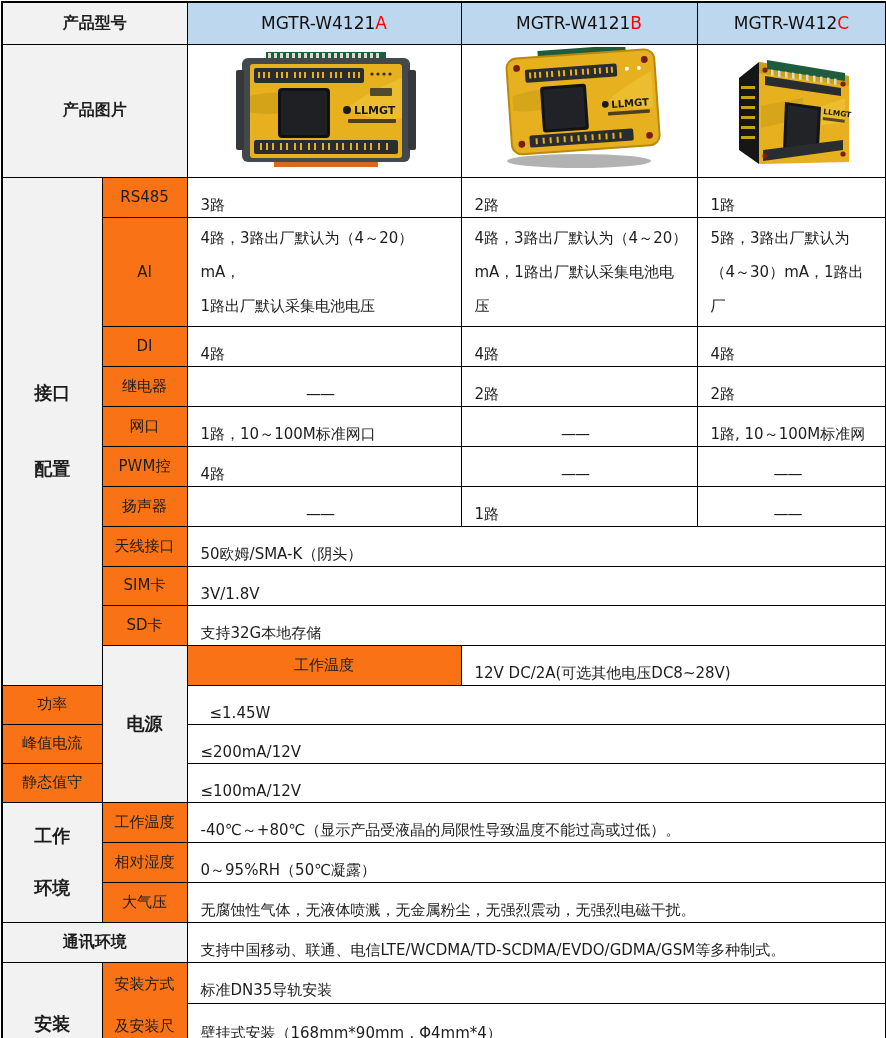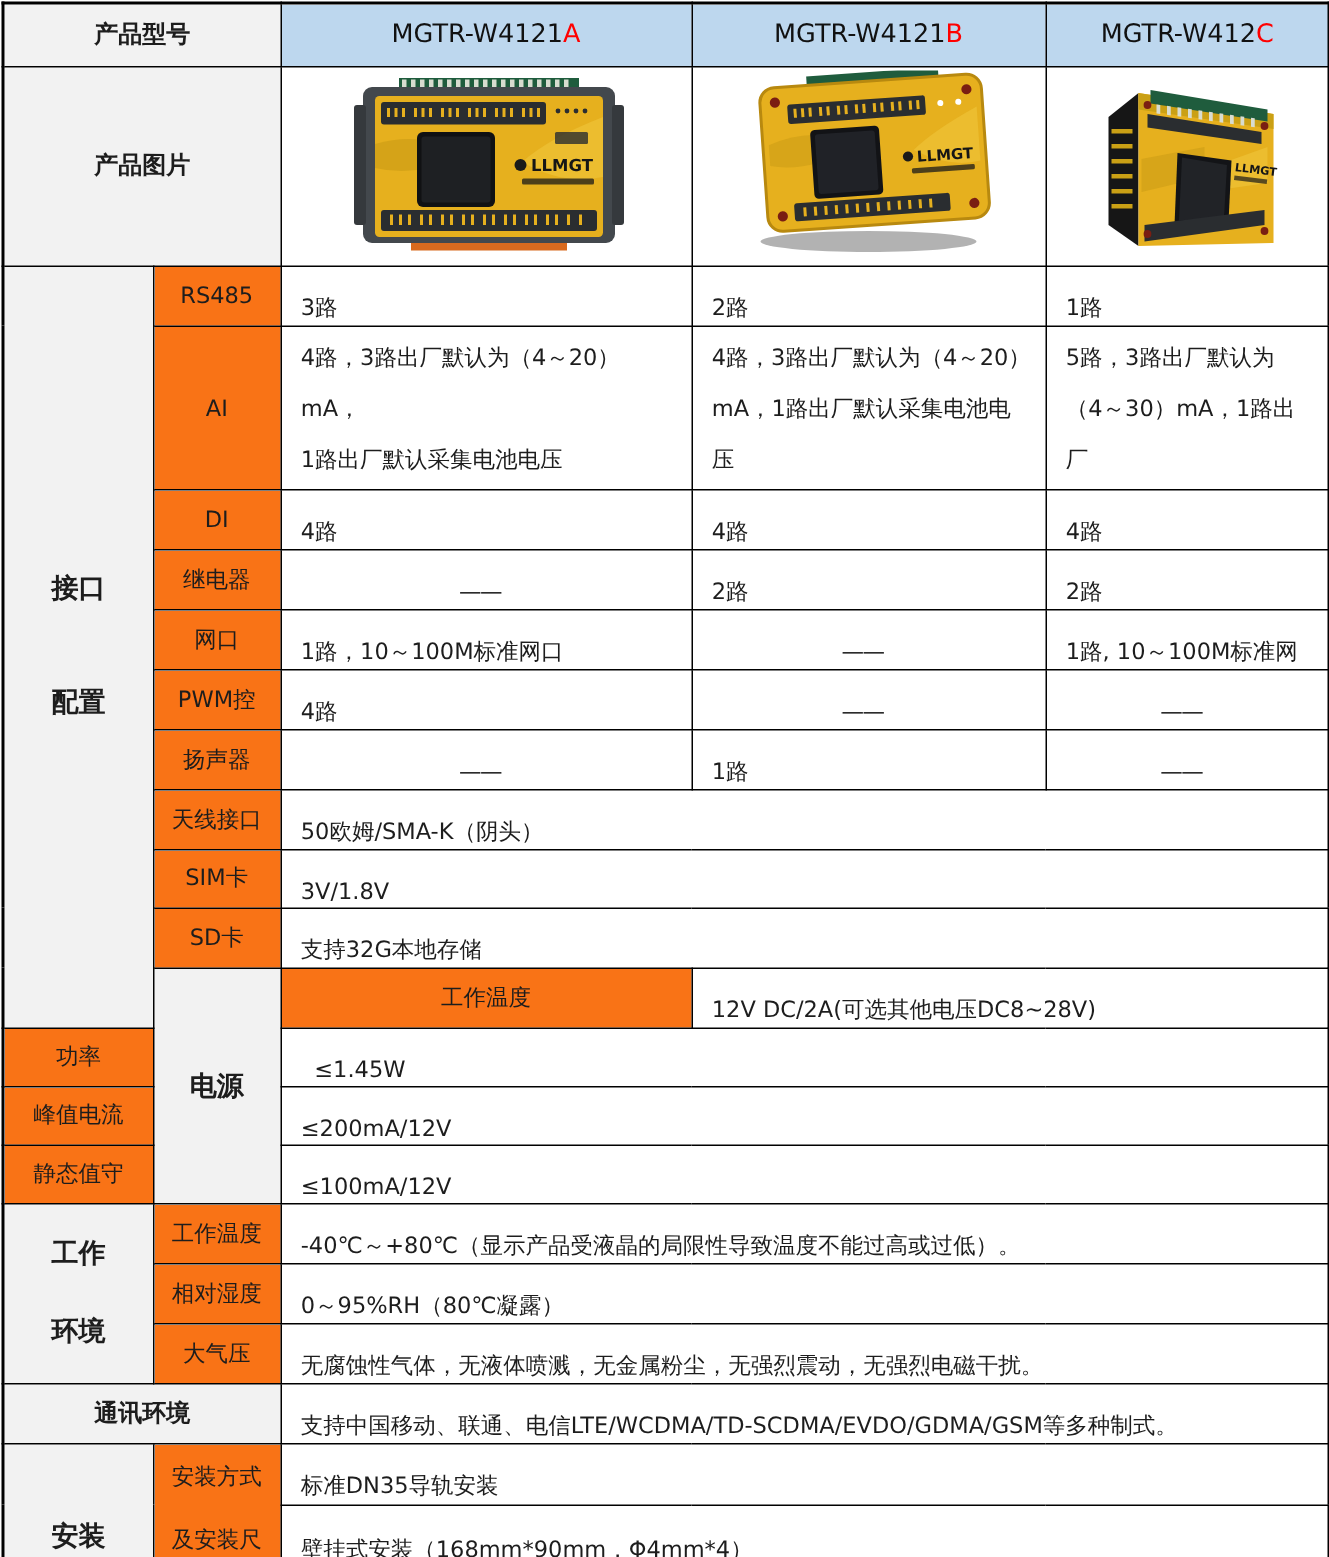--- a/index.html
+++ b/index.html
@@ -316,21 +316,21 @@
   </tr>
 
   <tr style="height:38px">
     <td rowspan="3" class="section lh-med">工作
 环境</td>
     <td class="sub">工作温度</td>
     <td colspan="3" class="val">-40℃～+80℃（显示产品受液晶的局限性导致温度不能过高或过低）。</td>
   </tr>
   <tr style="height:37px">
     <td class="sub">相对湿度</td>
-    <td colspan="3" class="val">0～95%RH（80℃凝露）</td>
+    <td colspan="3" class="val">0～95%RH（50℃凝露）</td>
   </tr>
   <tr style="height:38px">
     <td class="sub">大气压</td>
     <td colspan="3" class="val">无腐蚀性气体，无液体喷溅，无金属粉尘，无强烈震动，无强烈电磁干扰。</td>
   </tr>
 
   <tr style="height:40px">
     <td colspan="2" class="lab">通讯环境</td>
     <td colspan="3" class="val">支持中国移动、联通、电信LTE/WCDMA/TD-SCDMA/EVDO/GDMA/GSM等多种制式。</td>
   </tr>

